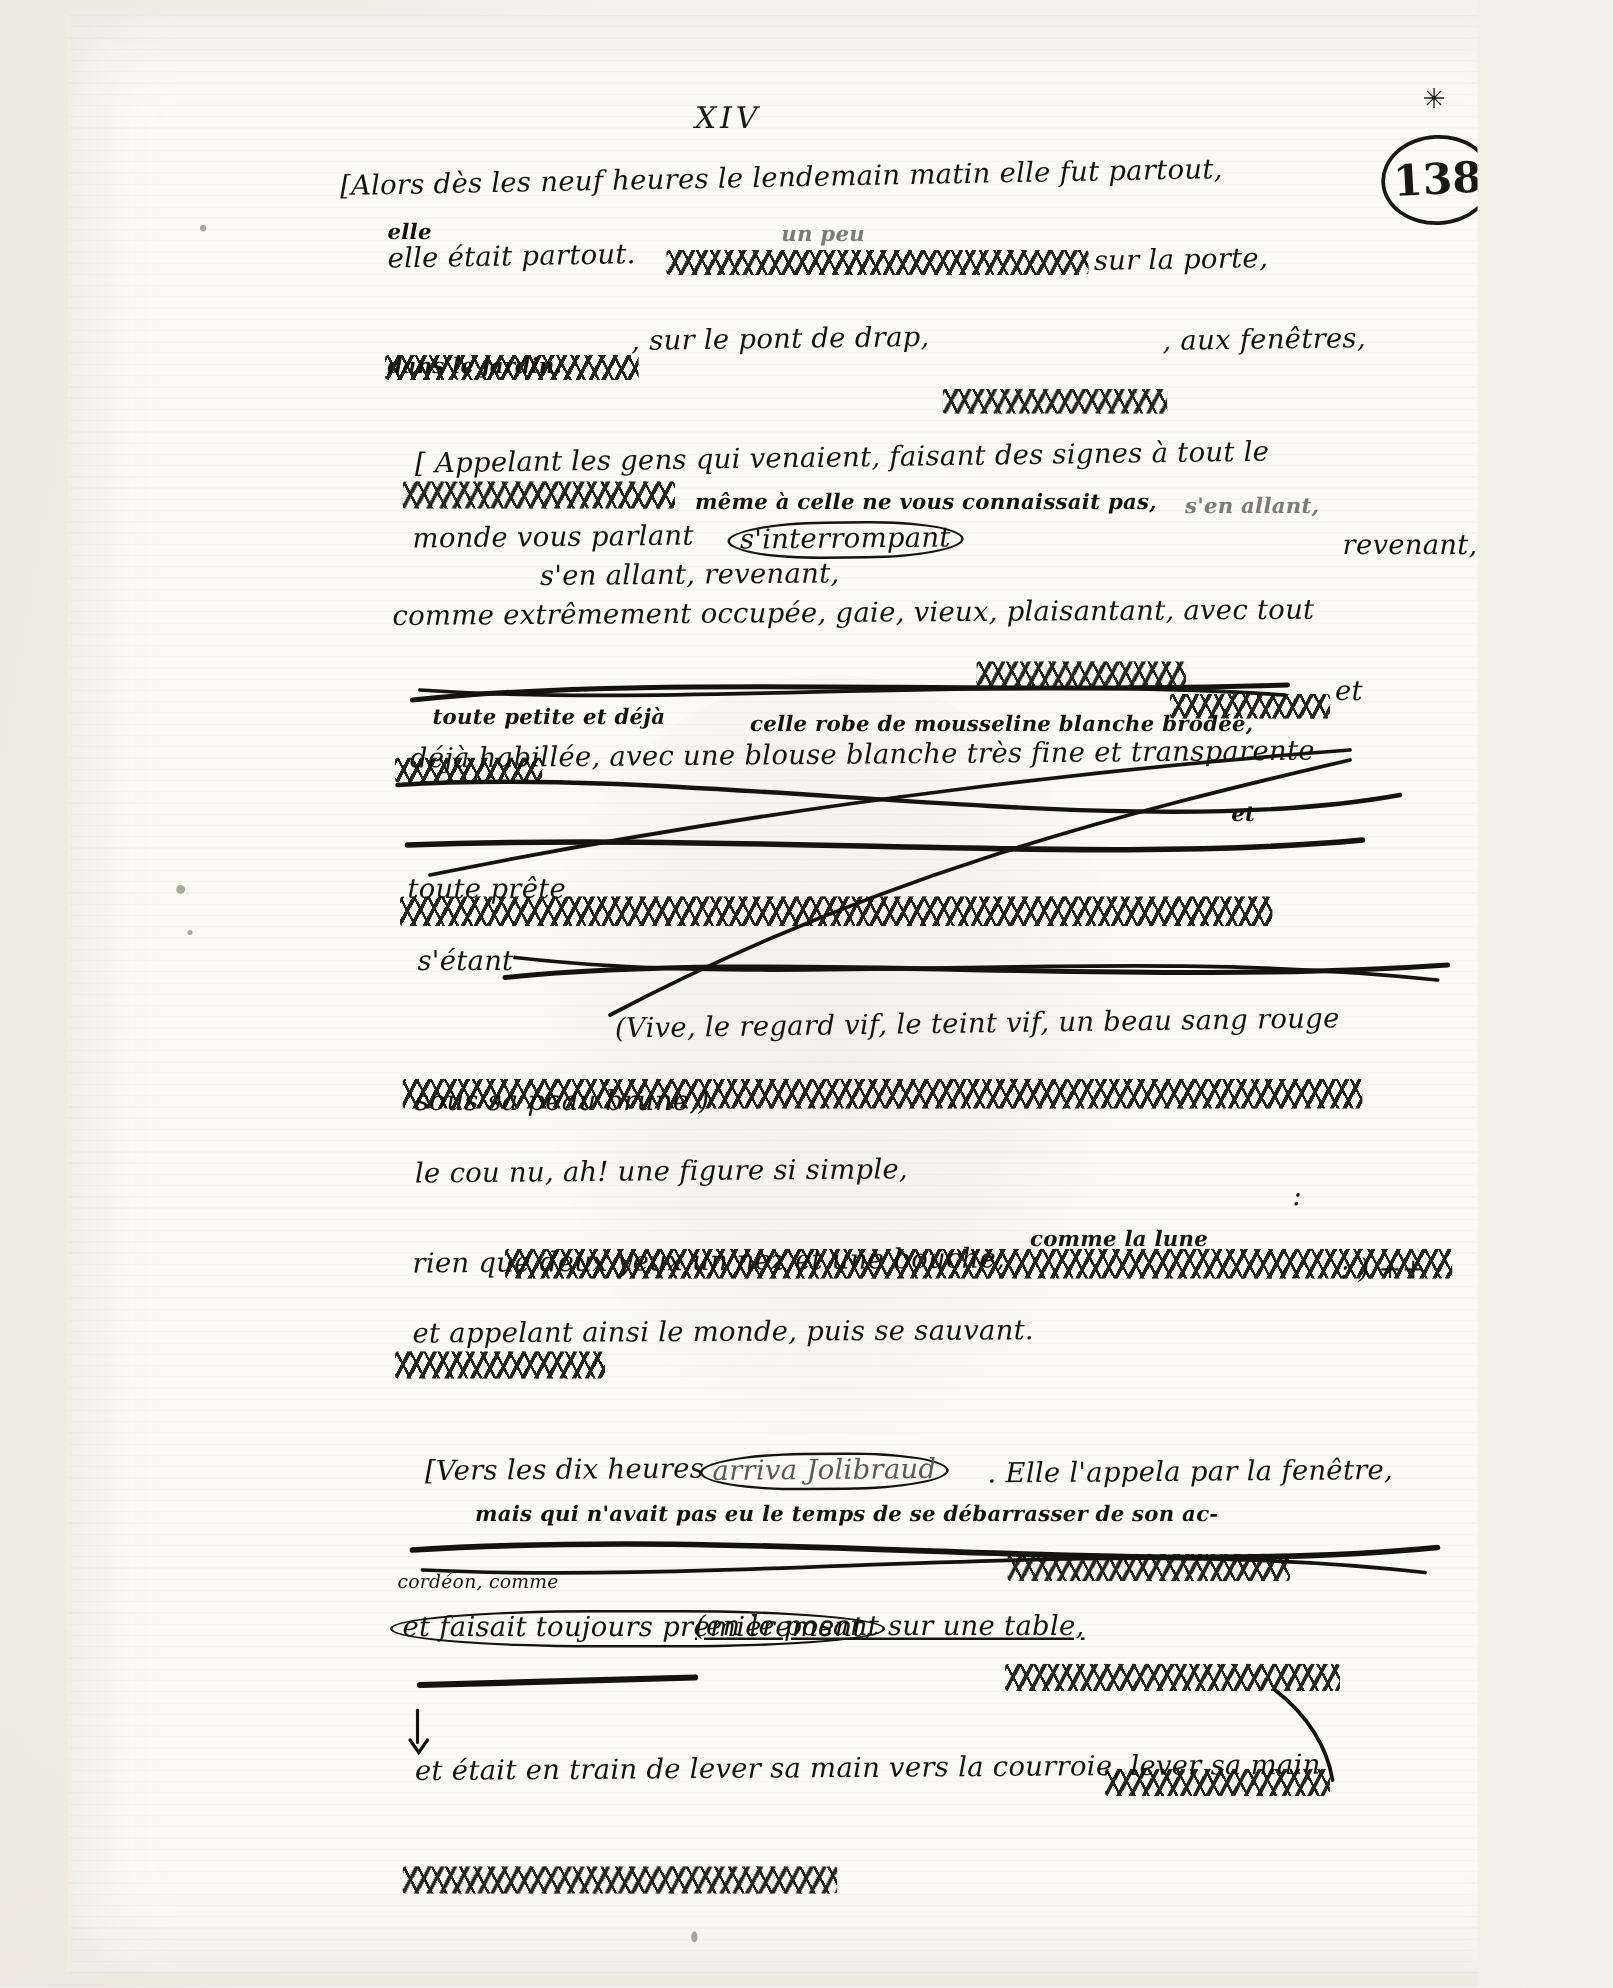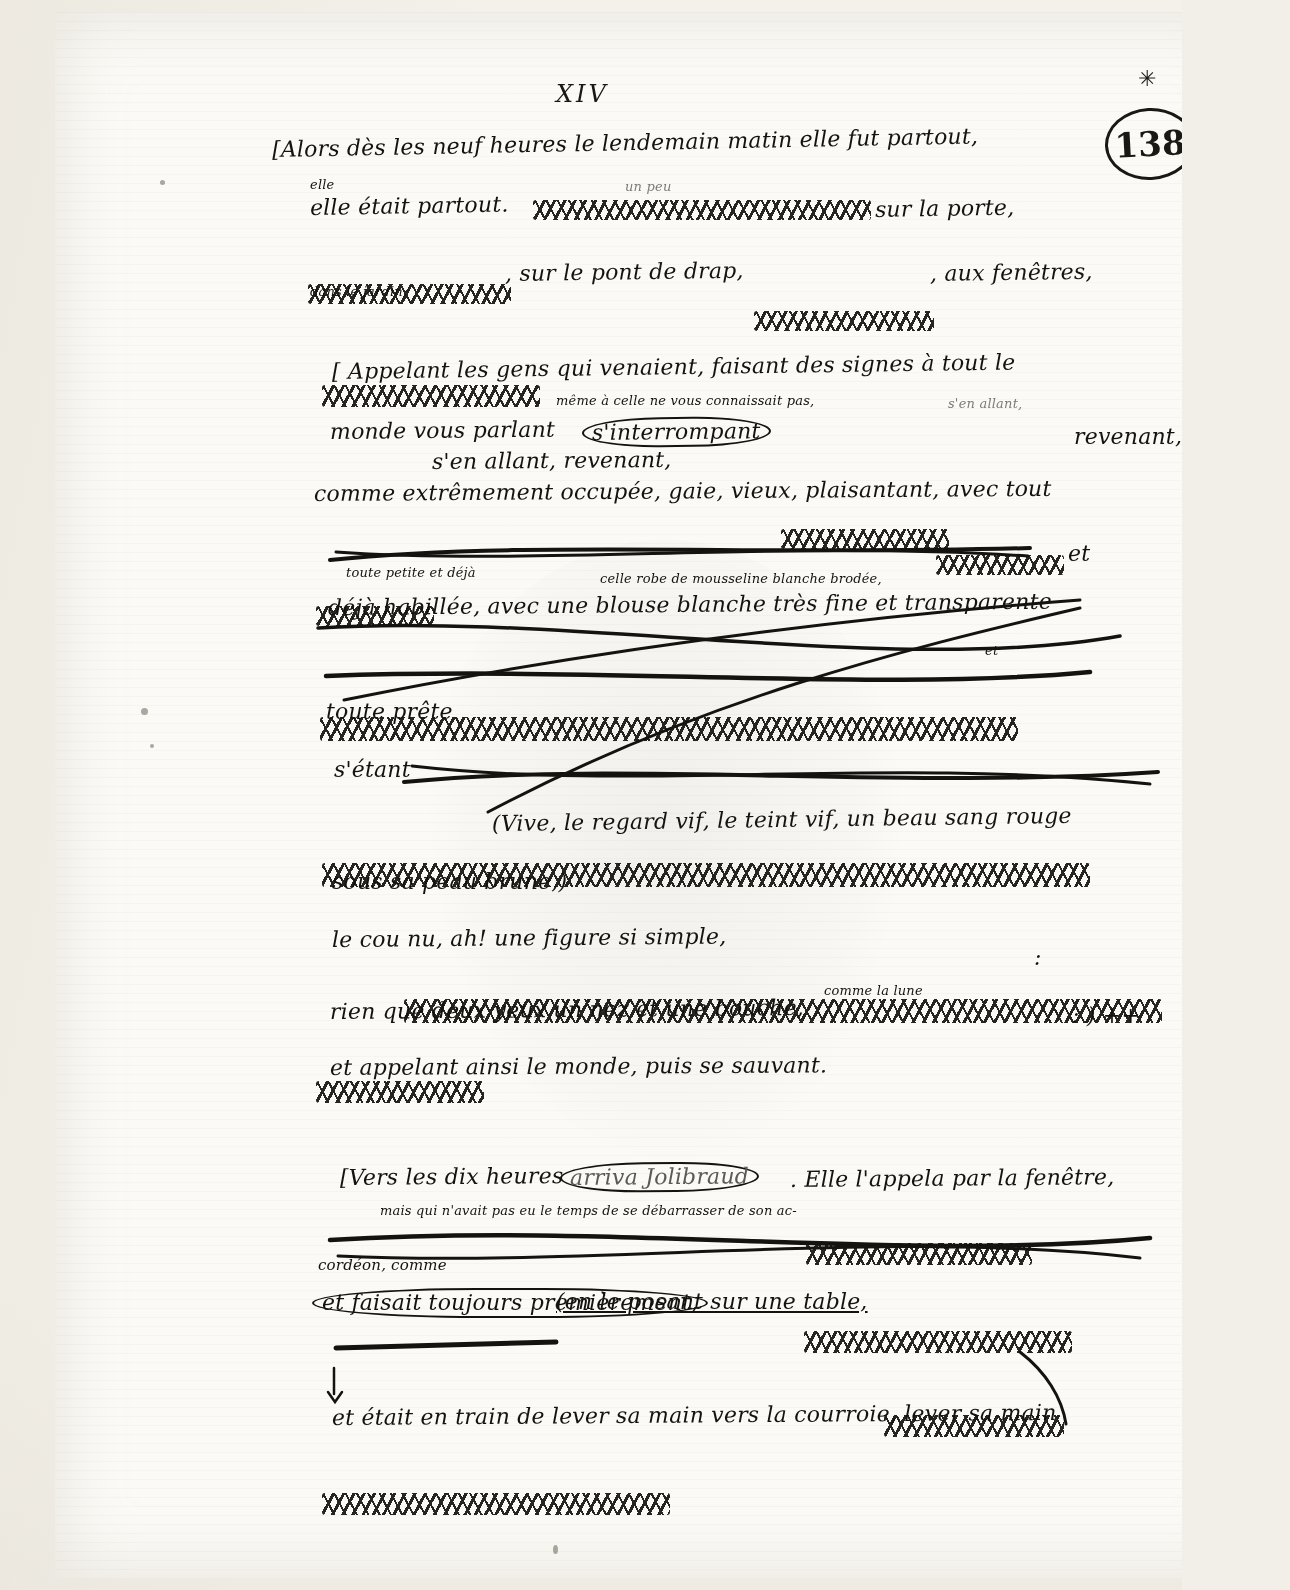--- a/index.html
+++ b/index.html
@@ -66,21 +66,21 @@
     letter-spacing: 0.2px;
     transform-origin: left center;
   }
 
   .line {
     position: absolute;
     font-size: 22px;
     line-height: 1.05;
   }
   .small { font-size: 15px; text-align: center; }
-  .tiny  { font-size: 13px; }
+  .tiny  { font-size: 17px; font-weight: bold; }
   .grey  { color: #5b5a57; }
   .pale  { color: #7d7b76; }
   .scribble {
     color: transparent;
     position: relative;
   }
   .scribble::after {
     content: "";
     position: absolute;
     left: -4px; right: -4px; top: 10%;

